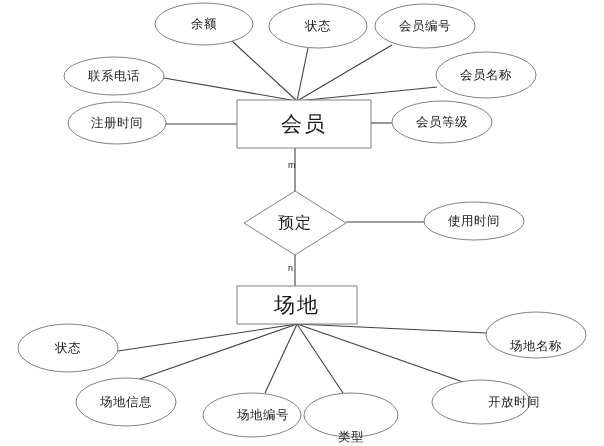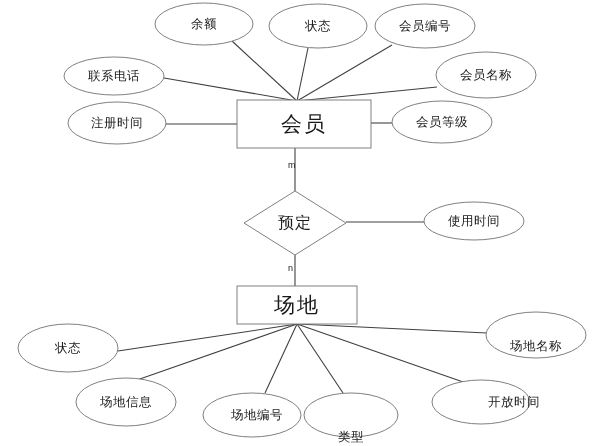--- a/index.html
+++ b/index.html
@@ -102,21 +102,21 @@
       <div class="node-label attr-label" style="left: 269px; top: 15px; width: 98px; height: 22px;">状态</div>
       <div class="node-label attr-label" style="left: 375px; top: 15px; width: 100px; height: 22px;">会员编号</div>
       <div class="node-label attr-label" style="left: 64px; top: 65px; width: 100px; height: 22px; text-align: right;">联系电话</div>
       <div class="node-label attr-label" style="left: 436px; top: 64px; width: 100px; height: 22px;">会员名称</div>
       <div class="node-label attr-label" style="left: 68px; top: 112px; width: 98px; height: 22px;">注册时间</div>
       <div class="node-label attr-label" style="left: 392px; top: 111px; width: 100px; height: 22px;">会员等级</div>
       <div class="node-label attr-label" style="left: 424px; top: 210px; width: 100px; height: 22px;">使用时间</div>
       <div class="node-label attr-label" style="left: 18px; top: 337px; width: 100px; height: 22px;">状态</div>
       <div class="node-label attr-label" style="left: 486px; top: 324px; width: 100px; height: 22px; margin-top: 11px;">场地名称</div>
       <div class="node-label attr-label" style="left: 76px; top: 391px; width: 100px; height: 22px;">场地信息</div>
-      <div class="node-label attr-label" style="left: 208px; top: 404px; width: 98px; height: 22px;">场地编号</div>
+      <div class="node-label attr-label" style="left: 214px; top: 404px; width: 98px; height: 22px;">场地编号</div>
       <div class="node-label attr-label" style="left: 304px; top: 426px; width: 94px; height: 22px;">类型</div>
       <div class="node-label attr-label" style="left: 432px; top: 391px; width: 98px; height: 22px; margin-left: 33px;">开放时间</div>
       <div class="node-label entity-label" style="left: 237px; top: 113px; width: 134px; height: 22px;">会员</div>
       <div class="node-label entity-label" style="left: 237px; top: 294px; width: 120px; height: 22px;">场地</div>
       <div class="node-label rel-label" style="left: 244px; top: 212px; width: 102px; height: 22px;">预定</div>
       <div class="card-label" style="left: 288px; top: 160px;">m</div>
       <div class="card-label" style="left: 288px; top: 263px;">n</div>
     </div>
 </div>
 

